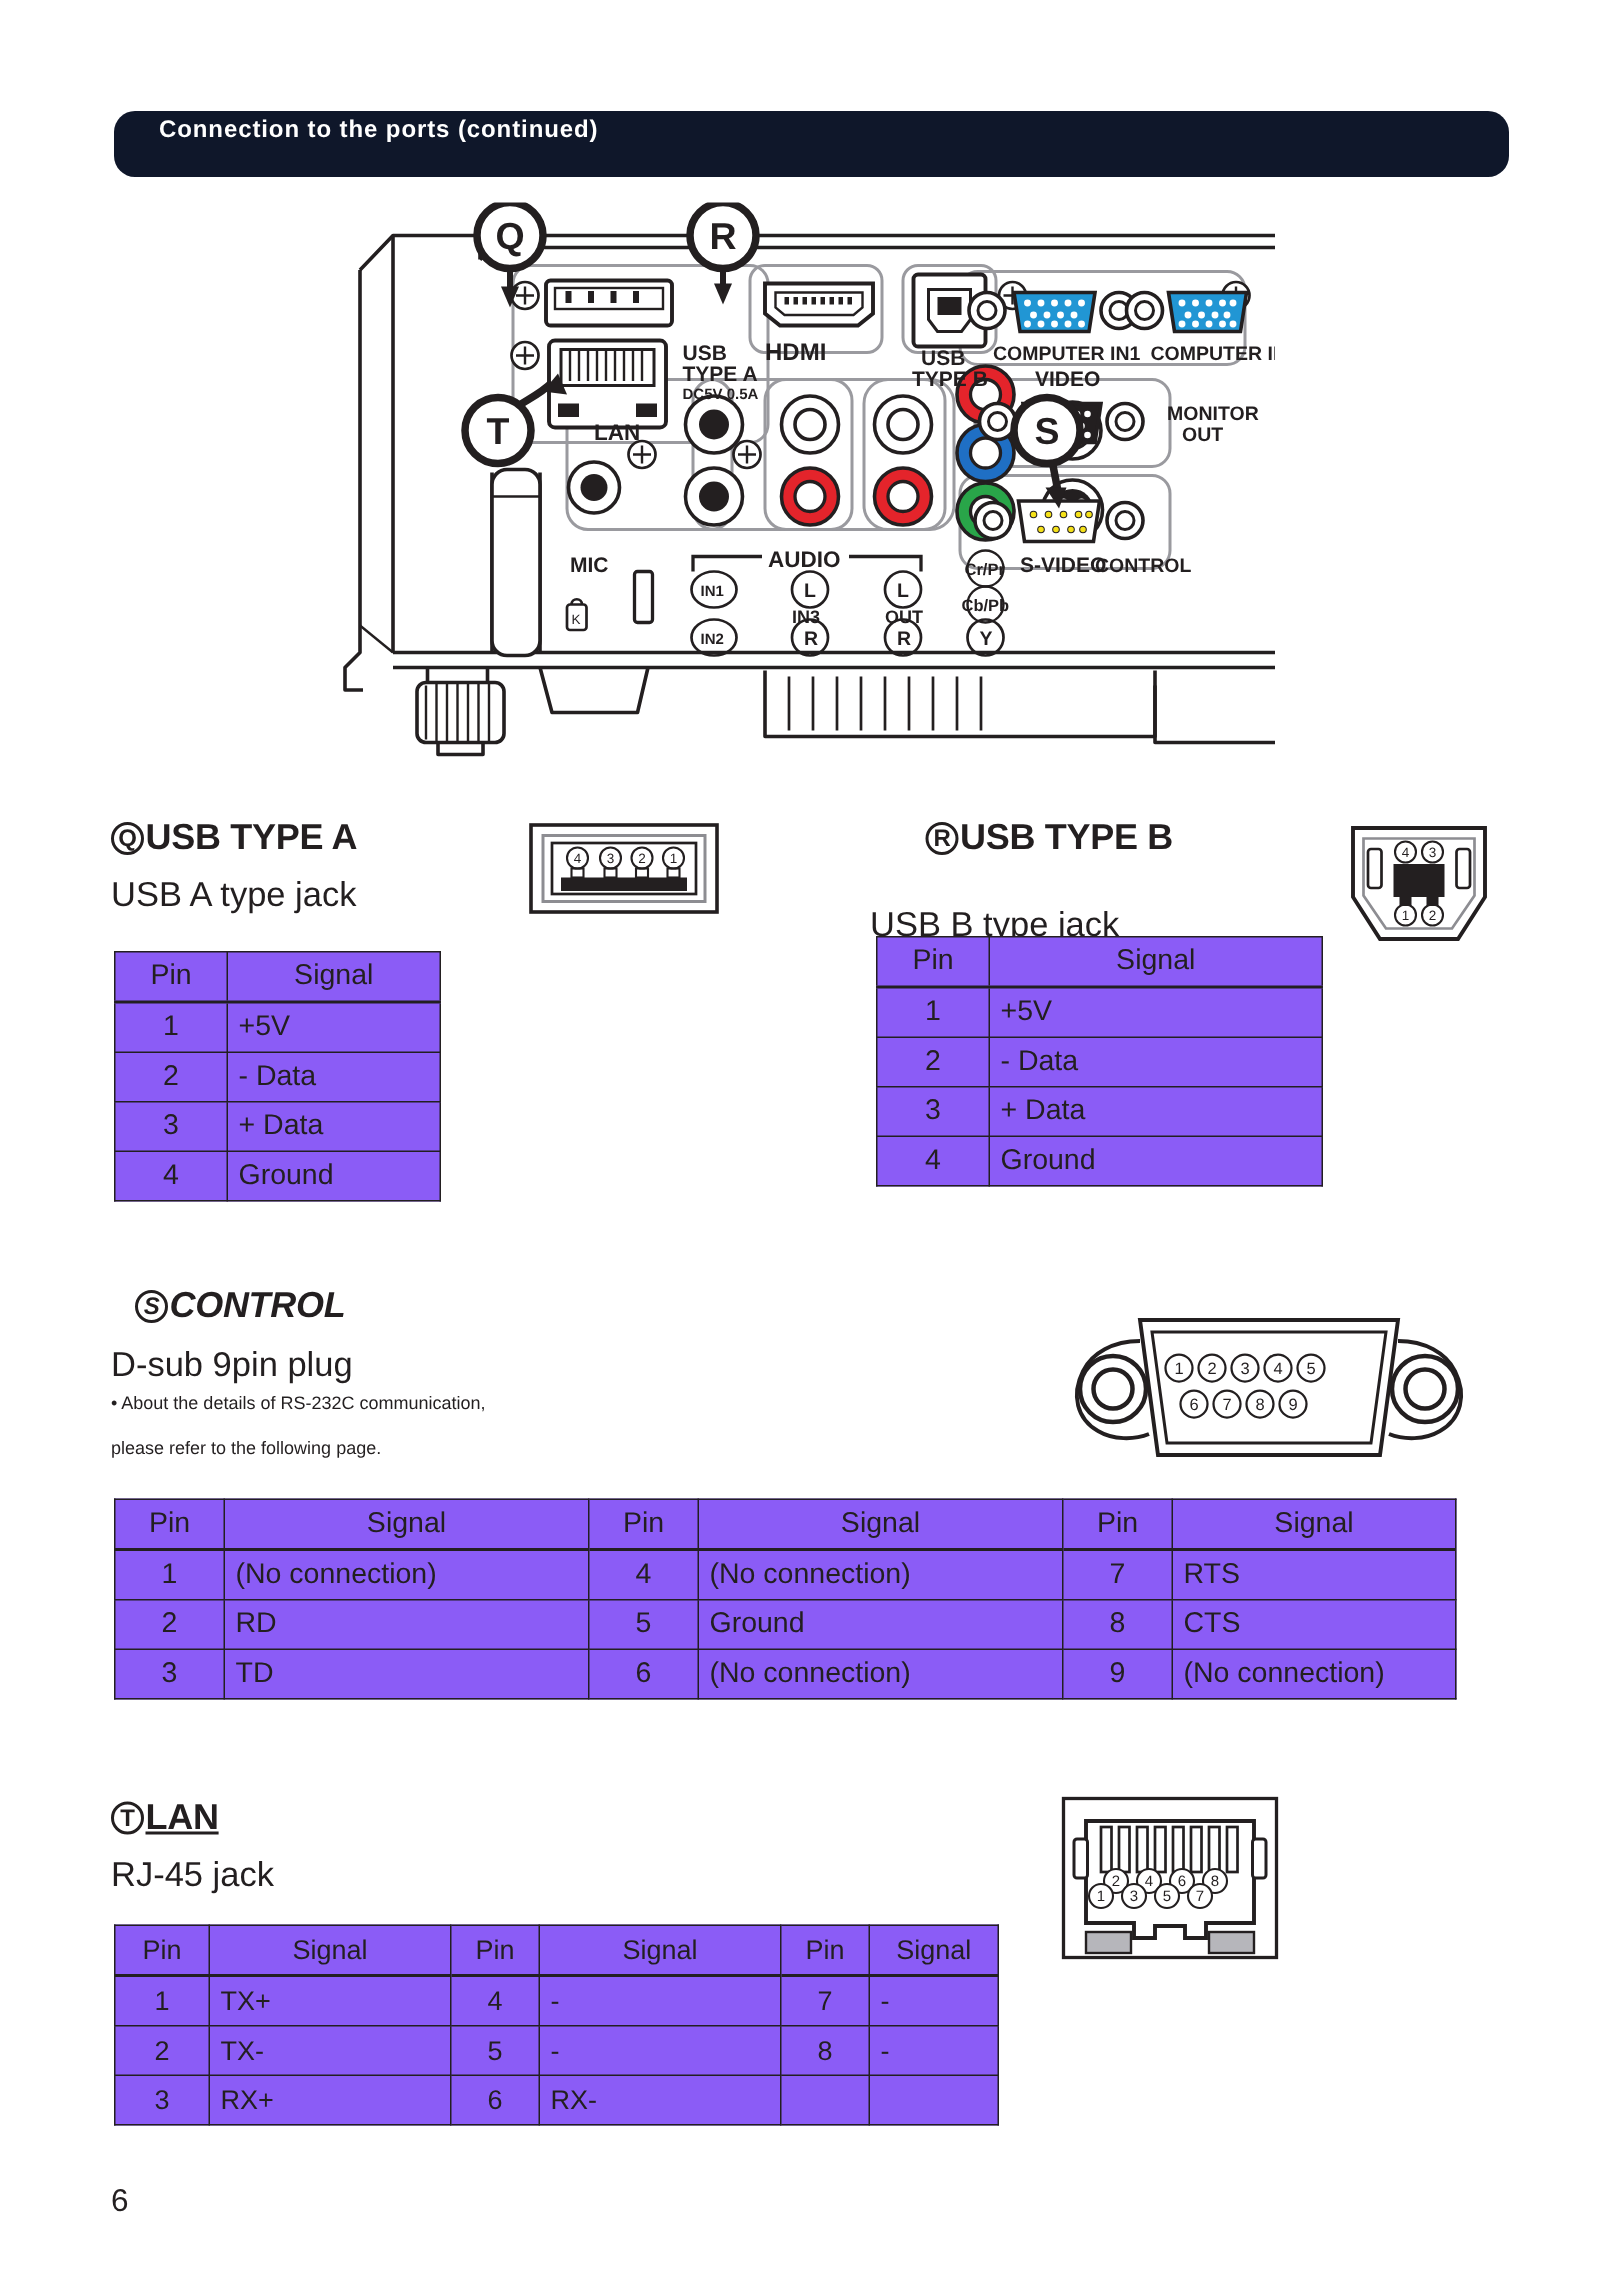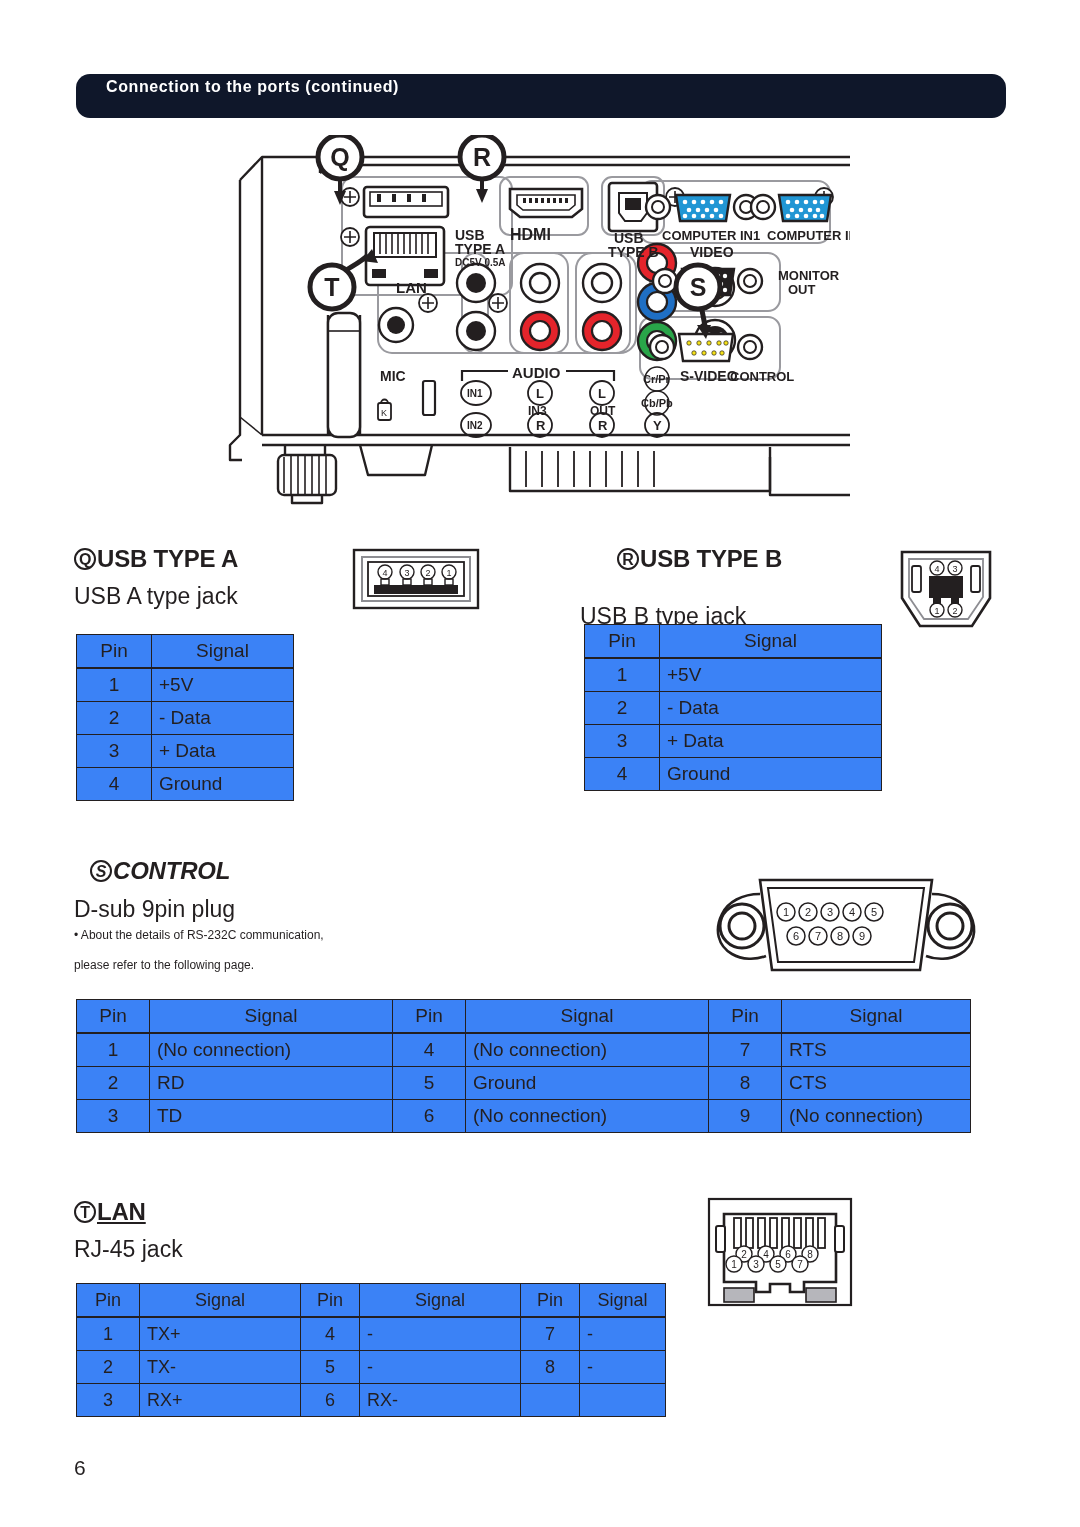--- a/index.html
+++ b/index.html
@@ -77,21 +77,21 @@
     position: absolute;
     font-size: 12px;
     white-space: nowrap;
   }
 
   
   table.pintable {
     position: absolute;
     border-collapse: collapse;
     font-size: 19px;
-    background: #3b82f6;
+    background: #8b5cf6;
   }
   table.pintable td {
     border: 1.5px solid #231f20;
     padding: 2px 6px;
     height: 28px;
     vertical-align: middle;
   }
   table.pintable td.hdr {
     text-align: center;
     border-bottom-width: 2.5px;

